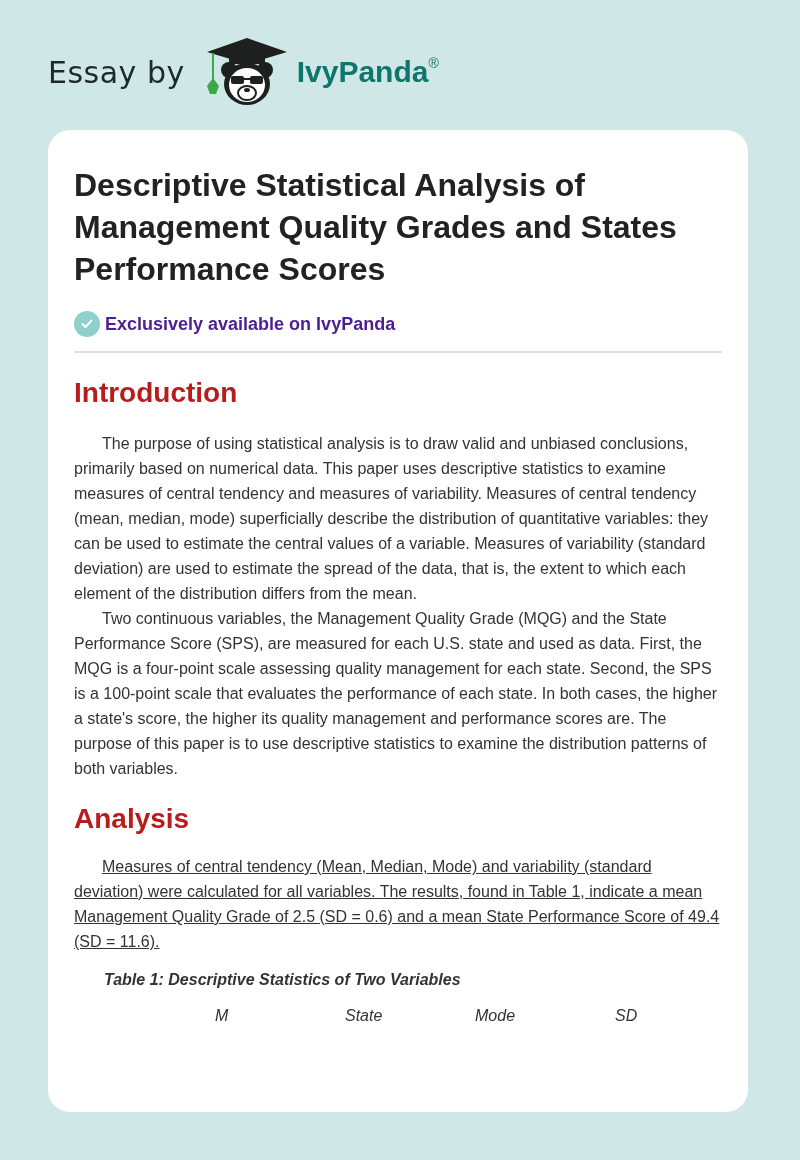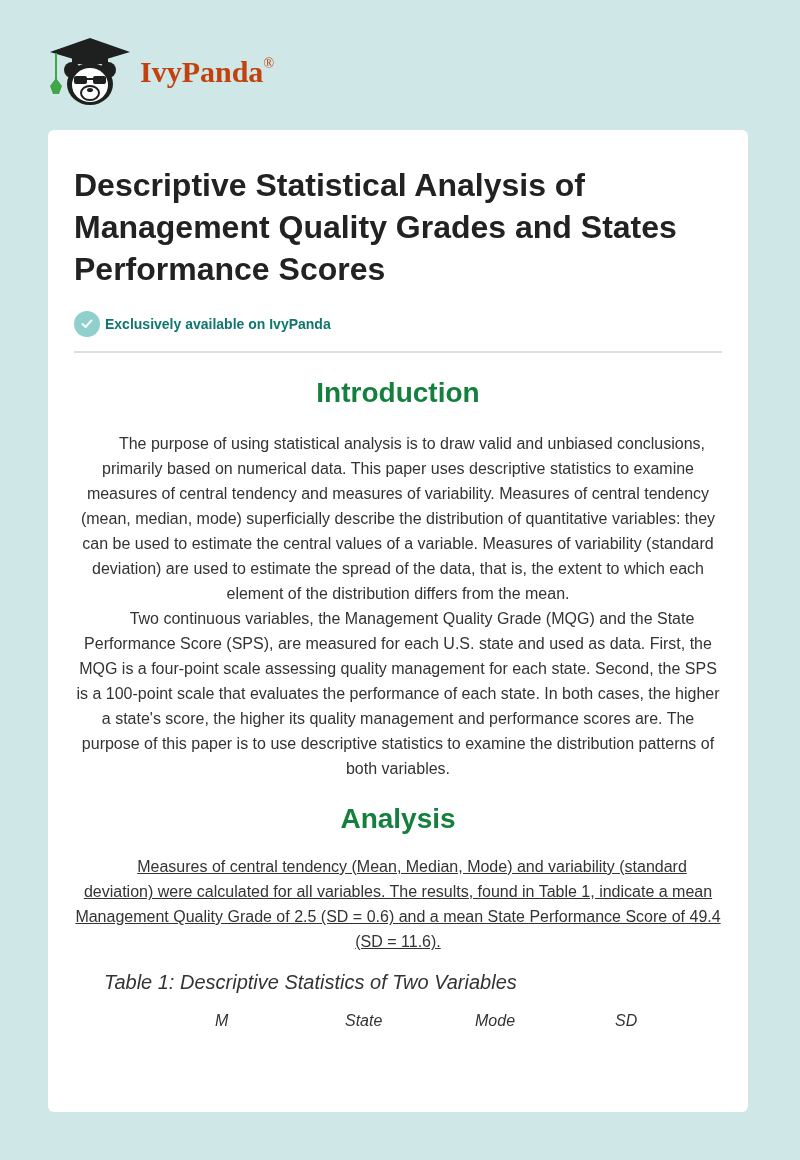--- a/index.html
+++ b/index.html
@@ -14,61 +14,62 @@
     position: absolute; left: 48px; top: 36px; height: 72px;
     display: flex; align-items: center;
   }
   .brand-prefix {
     font-family: "DejaVu Sans", sans-serif;
     font-size: 30px; color: #1e2a2a; letter-spacing: 0.5px;
     margin-right: 20px;
   }
   .brand-logo { width: 84px; height: 72px; margin-right: 8px; }
   .brand-name {
-    font-family: Liberation Serif, serif; font-weight: bold;
-    font-size: 30px; color: #c2410c;
+    font-family: Liberation Sans, sans-serif; font-weight: bold;
+    font-size: 30px; color: #0f766e;
   }
   .brand-name sup { font-size: 14px; font-weight: normal; vertical-align: 14px; }
 
   .card {
     position: absolute; left: 48px; top: 130px; width: 700px; height: 982px;
-    background: #fff; border-radius: 6px; overflow: hidden;
+    background: #fff; border-radius: 22px; overflow: hidden;
   }
   .inner { padding: 34px 26px 0 26px; }
   h1 {
     margin: 0; font-size: 32px; line-height: 42px; font-weight: bold; color: #222;
   }
   .badge { display: flex; align-items: center; margin-top: 21px; }
   .badge-icon {
     width: 26px; height: 26px; border-radius: 50%; background: #8fcfcc;
     display: flex; align-items: center; justify-content: center; margin-right: 5px;
   }
-  .badge-text { font-size: 14px; font-weight: bold; color: #0f766e; }
+  .badge-text { font-size: 18px; font-weight: bold; color: #4c1d95; }
   .divider { height: 2px; background: #dedede; margin-top: 14px; }
   h2 {
-    margin: 0; font-size: 28px; line-height: 34px; font-weight: bold; color: #15803d; text-align: center;
+    margin: 0; font-size: 28px; line-height: 34px; font-weight: bold; color: #b91c1c;
   }
   .h2-intro { margin-top: 23px; }
   .h2-analysis { margin-top: 21px; }
   p {
-    margin: 0; font-size: 16px; line-height: 25px; color: #333; text-indent: 28px; text-align: center;
+    margin: 0; font-size: 16px; line-height: 25px; color: #333; text-indent: 28px;
   }
   .p1 { margin-top: 21px; }
   .p2 { }
   .p3 { margin-top: 18px; text-decoration: underline; }
   .caption {
-    margin-top: 17px; margin-left: 30px; font-style: italic; font-size: 20px; color: #333;
+    margin-top: 17px; margin-left: 30px; font-style: italic; font-size: 16px; color: #333; font-weight: bold;
   }
   .table-head { position: relative; height: 24px; margin-top: 18px; font-style: italic; font-size: 16px; color: #333; }
   .table-head span { position: absolute; top: 0; }
 </style>
 </head>
 <body>
 
 <div class="brand">
+  <span class="brand-prefix">Essay by</span>
   <svg class="brand-logo" viewBox="0 0 84 72">
     <polygon points="42,2 82,16 42,28 2,16" fill="#1e2020"></polygon>
     <rect x="24" y="18" width="36" height="10" fill="#1e2020"></rect>
     <line x1="8" y1="17" x2="8" y2="46" stroke="#3fa64a" stroke-width="2"></line>
     <path d="M2 50 L8 42 L14 50 L11 58 L5 58 Z" fill="#3fa64a"></path>
     <circle cx="24" cy="34" r="8" fill="#1e2020"></circle>
     <circle cx="60" cy="34" r="8" fill="#1e2020"></circle>
     <ellipse cx="42" cy="48" rx="23" ry="21" fill="#1e2020"></ellipse>
     <ellipse cx="42" cy="49" rx="18" ry="17" fill="#fff"></ellipse>
     <rect x="26" y="40" width="13" height="8" rx="2" fill="#1e2020"></rect>

